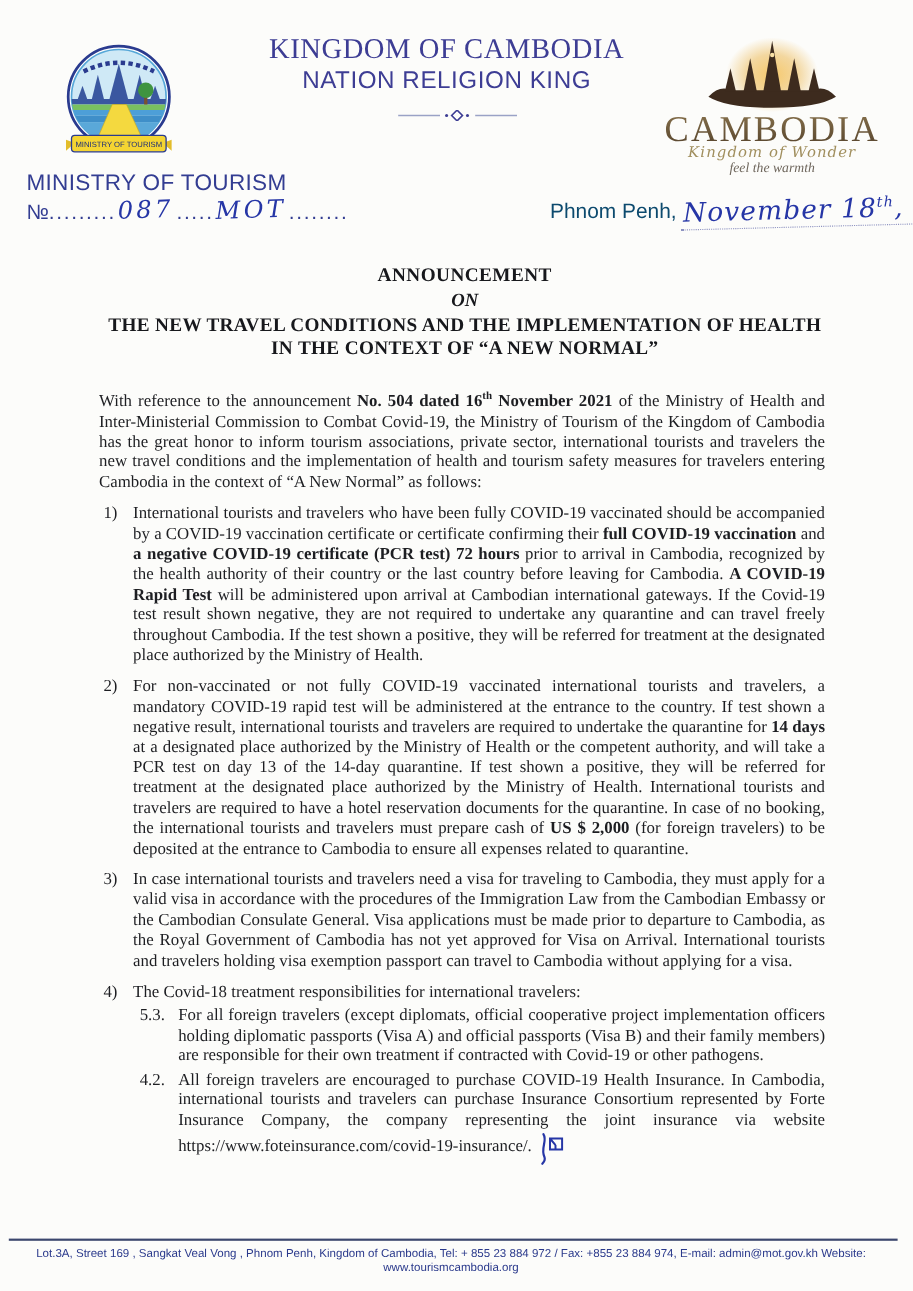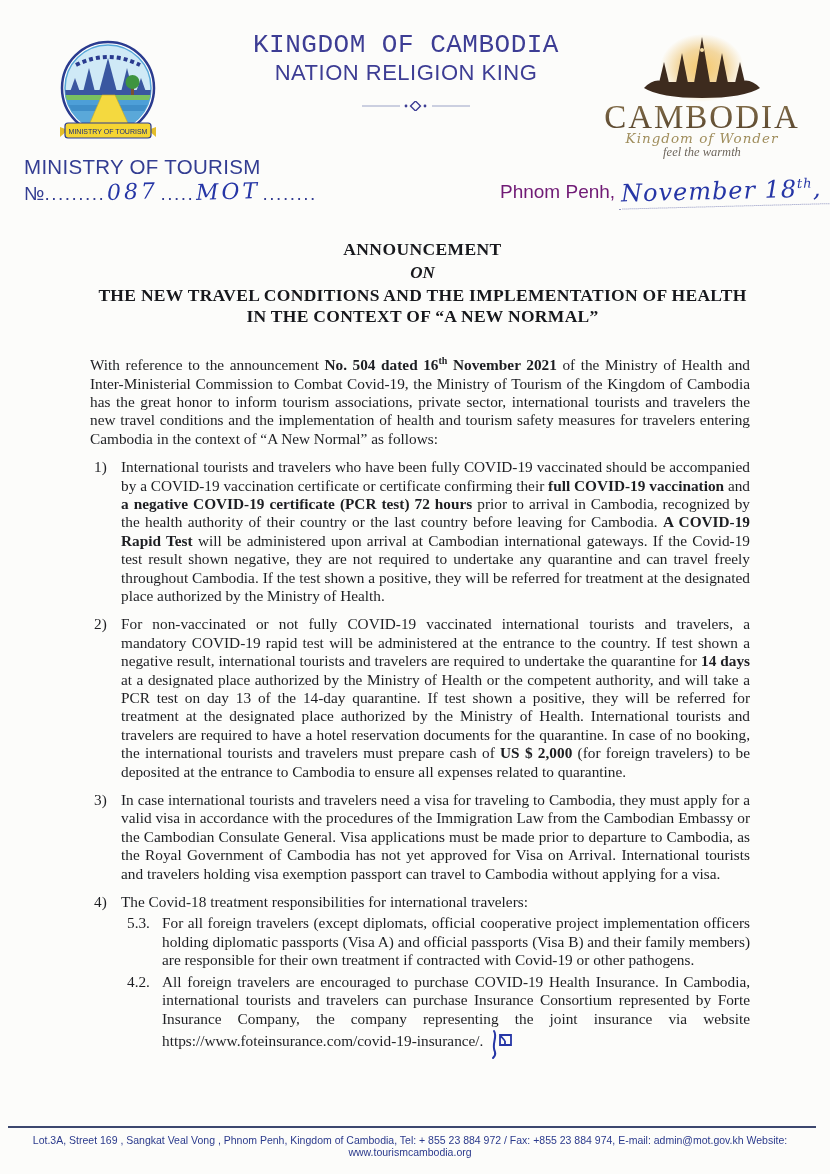--- a/index.html
+++ b/index.html
@@ -1,38 +1,38 @@
 <!DOCTYPE html>
 <html><head>
 <meta charset="utf-8">
 <style>
   html,body{margin:0;padding:0;background:#e8e8e8;}
   .page{position:relative;width:830px;height:1174px;margin:0 auto;background:#fcfcfa;overflow:hidden;
         font-family:"Liberation Serif",serif;color:#1d1e22;}
 
   
   .kingdom{position:absolute;top:30px;left:0;right:18px;text-align:center;
-           font-family:Liberation Mono, monospace;font-size:26px;color:#3d3d94;letter-spacing:.5px;}
+           font-family:Liberation Serif, serif;font-size:26px;color:#3d3d94;letter-spacing:.5px;}
   .motto{position:absolute;top:60px;left:0;right:18px;text-align:center;
          font-family:"Liberation Sans",sans-serif;font-size:22px;color:#3d3d94;letter-spacing:.5px;}
   .ornament{position:absolute;top:97px;left:360px;}
 
   .seal{position:absolute;left:52px;top:34px;}
   .brand{position:absolute;left:594px;top:24px;}
 
   .ministry{position:absolute;left:24px;top:155px;font-family:"Liberation Sans",sans-serif;
             font-size:20.5px;color:#333d92;letter-spacing:.3px;}
   .no-line{position:absolute;left:24px;top:180px;font-family:"Liberation Sans",sans-serif;
            font-size:19px;color:#333d92;white-space:nowrap;}
   .dots{letter-spacing:1.5px;}
   .hand{font-family:"DejaVu Serif",serif;font-style:italic;color:#2636a6;}
   .no-hand{font-size:22px;display:inline-block;transform:rotate(-2deg) translateY(-1px);
            letter-spacing:3px;margin:0 2px;}
   .dateline{position:absolute;left:500px;top:176px;white-space:nowrap;}
-  .place{font-family:"Liberation Sans",sans-serif;font-size:19px;color:#701a75;}
+  .place{font-family:"Liberation Sans",sans-serif;font-size:19px;color:#0c4a6e;}
   .date-hand{font-size:24px;letter-spacing:1px;display:inline-block;transform:rotate(-1.5deg);
              border-bottom:1.5px dotted rgba(51,61,146,.55);padding:0 2px 1px 2px;}
   .date-hand sup{font-size:13px;}
 
   
   .title-block{position:absolute;top:239px;left:70px;right:55px;text-align:center;
                font-weight:bold;color:#17181c;}
   .t-line1{font-size:17.5px;letter-spacing:.4px;}
   .t-line2{font-size:17px;margin:3px 0 2px 0;font-style:italic;}
   .t-main{font-size:17.5px;line-height:21.3px;letter-spacing:.3px;}

